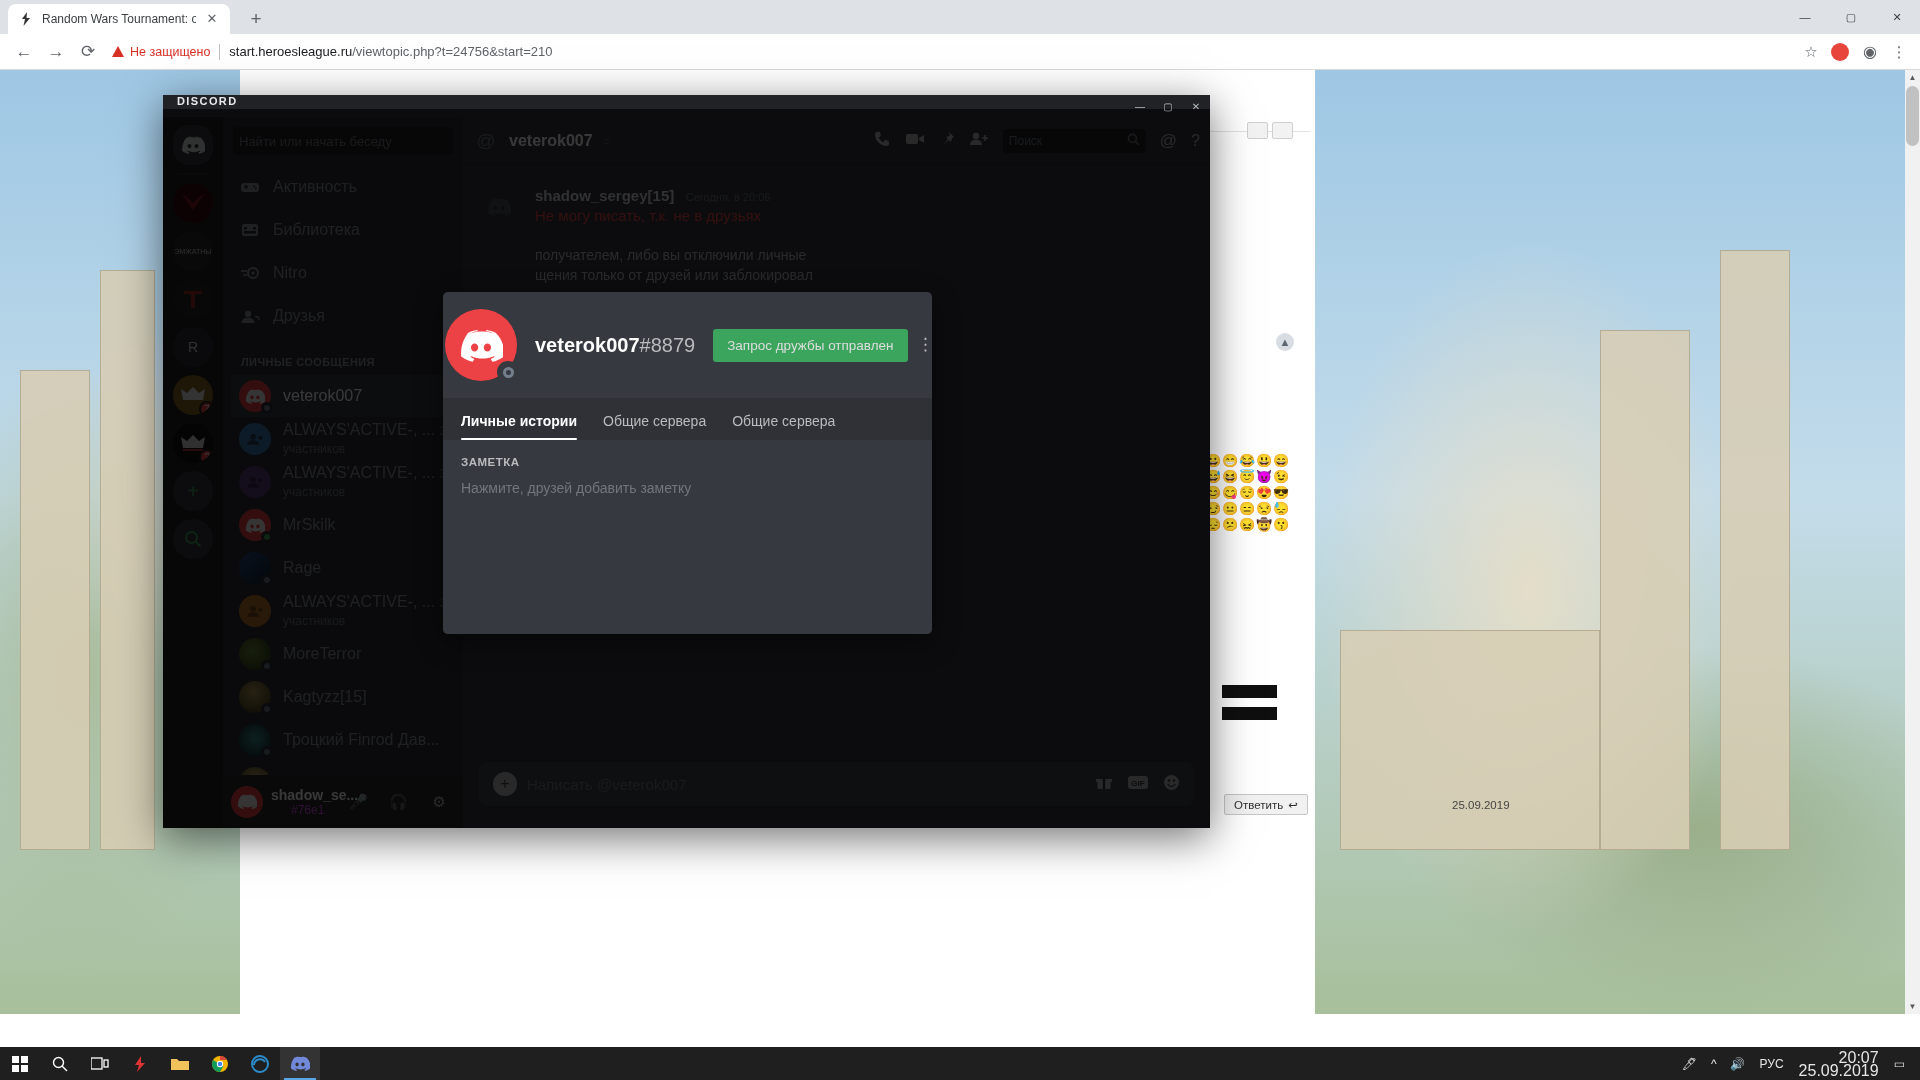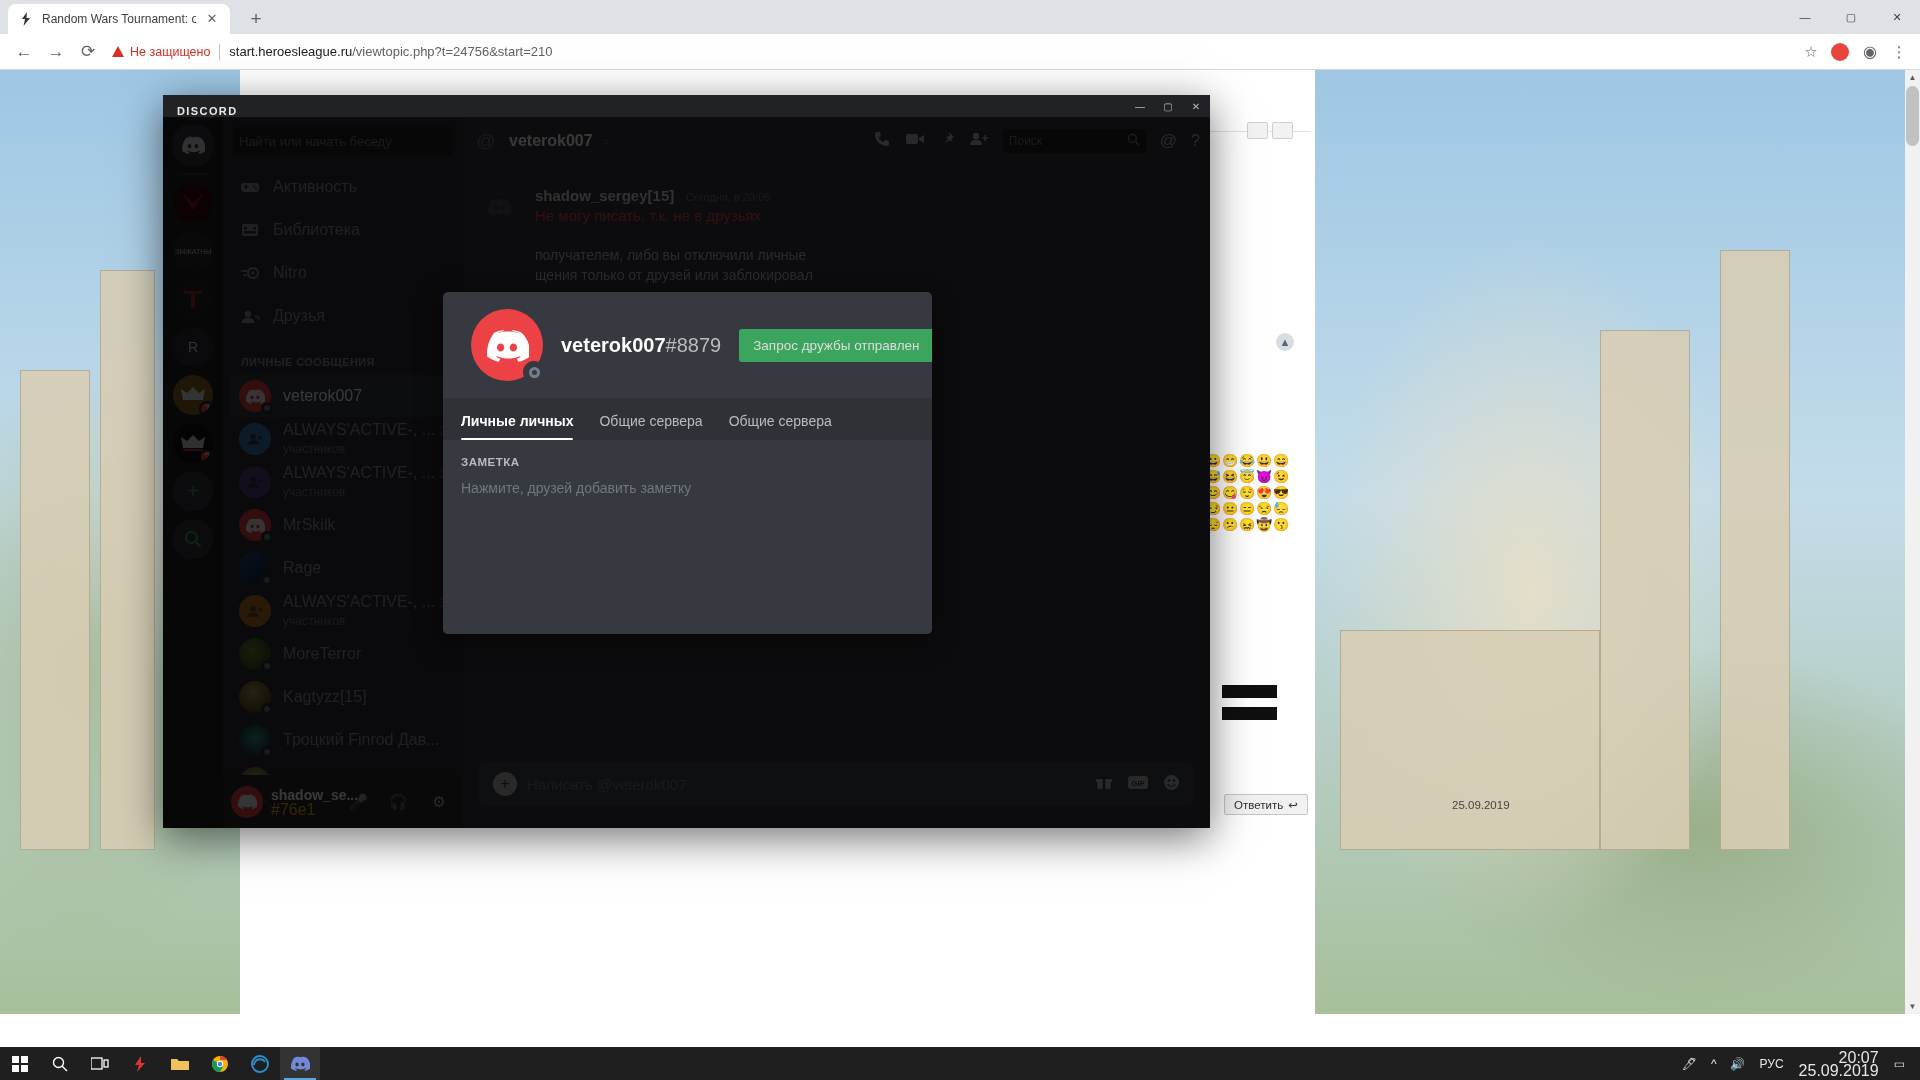--- a/index.html
+++ b/index.html
@@ -182,22 +182,22 @@
     background:#36393f; overflow:hidden;
     box-shadow: 0 10px 40px rgba(0,0,0,.55);
   }
   
   .dim-overlay {
     position:absolute; inset:0; background:rgba(0,0,0,.78); z-index:40;
     pointer-events:none;
   }
 
   .dc-titlebar {
-    position:absolute; left:0; top:0; width:100%; height:22px;
-    background:#202225; display:flex; align-items:flex-end; z-index:50;
+    position:absolute; left:0; top:0; width:100%; height:14px;
+    background:#202225; display:flex; align-items:flex-start; z-index:50;
   }
   .dc-logo {
     font-family:"Liberation Sans", sans-serif; font-size:11px;
     font-weight:bold; letter-spacing:1.4px; color:#e8e9eb;
     padding-left:14px;
   }
   .dc-wctrl { margin-left:auto; display:flex; }
   .dc-wbtn {
     width:28px; height:22px; display:flex; align-items:center;
     justify-content:center; color:#b9bbbe; font-size:10px;
@@ -259,21 +259,21 @@
   }
   .dm-txt { min-width:0; flex:1; }
   .dm-name { font-size:16px; white-space:nowrap; overflow:hidden; text-overflow:ellipsis; }
   .dm-sub { font-size:12px; color:#72767d; margin-top:1px; }
   .dm-user {
     height:53px; background:#292b2f; display:flex; align-items:center;
     padding:0 8px; gap:8px;
   }
   .dm-user .uav { width:32px;height:32px;border-radius:50%; position:relative; flex:none; }
   .dm-user .uname { font-size:14px; color:#fff; font-weight:600; line-height:16px;}
-  .dm-user .utag { font-size:16px; color:#eab308; line-height:14px;}
+  .dm-user .utag { font-size:12px; color:#d946ef; line-height:14px;margin-left:20px;}
   .dm-user .uic { width:32px;height:32px;display:flex;align-items:center;justify-content:center;color:#b9bbbe;font-size:15px;}
 
   .chat-col { flex:1; background:#36393f; display:flex; flex-direction:column; min-width:0; }
   .chat-head {
     height:48px; display:flex; align-items:center; gap:10px;
     padding:0 10px; border-bottom:1px solid #2b2d31;
   }
   .ch-at { color:#72767d; font-size:19px; width:26px; text-align:center; }
   .ch-name { color:#fff; font-size:16px; font-weight:600; }
   .ch-icons { margin-left:auto; display:flex; align-items:center; gap:14px; color:#b9bbbe; font-size:16px; }
@@ -304,21 +304,21 @@
   .ci-right { margin-left:auto; display:flex; gap:14px; align-items:center; color:#b9bbbe; font-size:16px;}
 
   
   .user-modal {
     position:absolute; left:443px; top:292px; width:489px; height:342px;
     background:#36393f; border-radius:5px; z-index:60;
     box-shadow: 0 8px 28px rgba(0,0,0,.45);
     display:flex; flex-direction:column; overflow:hidden;
   }
   .um-head {
-    height:106px; display:flex; align-items:center; padding:0 28px; gap:18px;
+    height:106px; display:flex; align-items:center; padding:0 2px; gap:18px;
     position:relative;
   }
   .um-av { width:72px; height:72px; border-radius:50%; background:#ed4245;
     position:relative; flex:none; display:flex; align-items:center; justify-content:center; }
   .um-av .st {
     position:absolute; right:-2px; bottom:-2px; width:22px; height:22px;
     border-radius:50%; background:#36393f;
     display:flex; align-items:center; justify-content:center;
   }
   .um-av .st i {
@@ -832,21 +832,21 @@
         <span class="um-name">
           <span>veterok007</span><span class="tag">#8879</span>
         </span>
         <span class="um-actions">
           <span class="um-btn">Запрос дружбы отправлен</span>
           <span class="um-kebab">⋮</span>
         </span>
       </div>
 
       <div class="um-tabs">
-        <span class="um-tab active">Личные личных</span>
+        <span class="um-tab active">Личные истории</span>
         <span class="um-tab">Общие сервера</span>
         <span class="um-tab">Общие сервера</span>
       </div>
 
       <div class="um-content">
         <div class="um-label">Заметка</div>
         <div class="um-note">Нажмите, друзей добавить заметку</div>
       </div>
     </div>
   </div>

